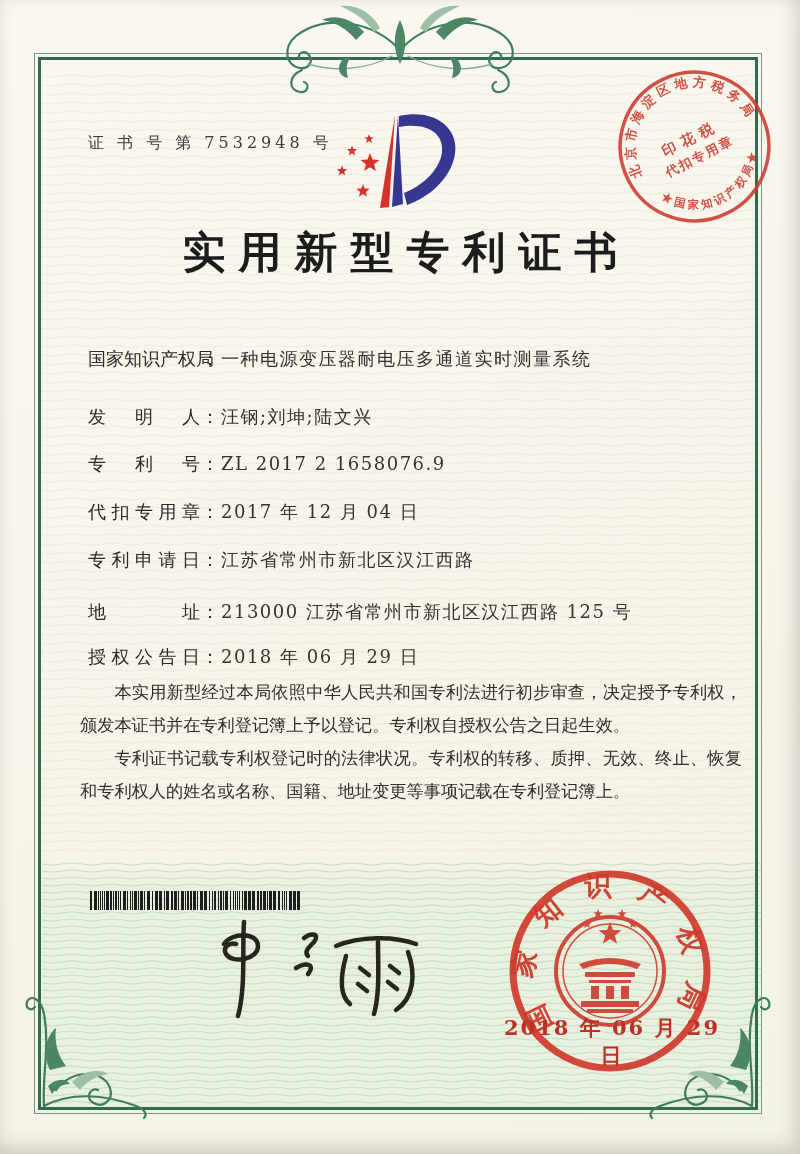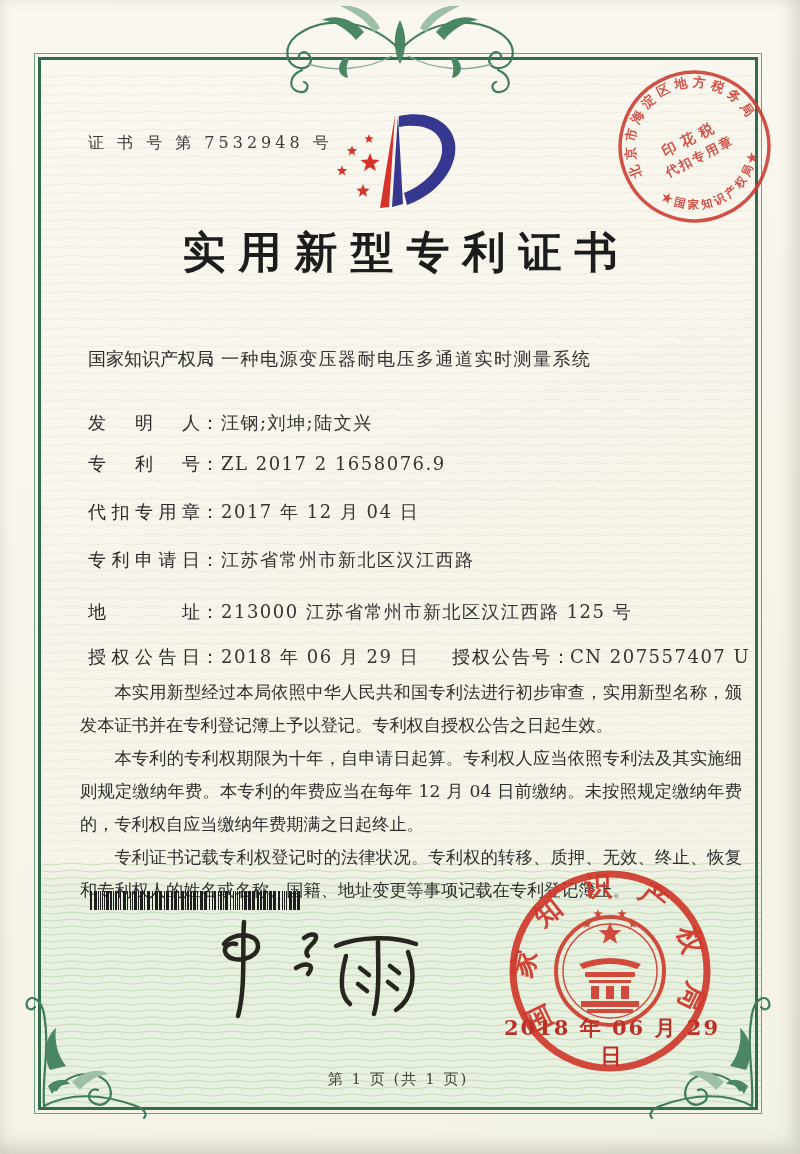--- a/index.html
+++ b/index.html
@@ -12,21 +12,21 @@
     background:linear-gradient(180deg,rgba(232,240,223,0) 0,rgba(232,240,223,.85) 30px,#e8f0df 64px,#e8f0df 100%);}
   .frame{position:absolute;left:38px;top:57px;width:714px;height:1047px;
     border:3px solid #336b4d;outline:1px solid #6f9c82;outline-offset:3px;}
   .certno{position:absolute;left:88px;top:106px;font-size:16px;letter-spacing:4px;color:#3c3c3c;margin-top:27px;}
   .logo{position:absolute;left:315px;top:108px;}
   .stamp{position:absolute;left:612px;top:64px;transform:rotate(-27deg);opacity:.88;}
   .title{position:absolute;left:0;top:224px;width:800px;margin:0;text-align:center;
     font-size:43px;font-weight:bold;letter-spacing:13px;padding-left:13px;box-sizing:border-box;color:#1c1c1c;}
   .fields{position:absolute;left:88px;top:340px;width:640px;font-size:18px;}
   .frow{position:absolute;left:0;white-space:nowrap;}
-  .r0{top:7px}.r1{top:71px}.r2{top:112px}.r3{top:160px}.r4{top:208px}.r5{top:260px}.r6{top:305px}
+  .r0{top:7px}.r1{top:65px}.r2{top:112px}.r3{top:160px}.r4{top:208px}.r5{top:260px}.r6{top:305px}
   .flabel{display:inline-block;width:112px;text-align:justify;text-align-last:justify;vertical-align:bottom;}
   .colon{margin:0 2px 0 1px;}
   .fvalue{letter-spacing:1.5px;color:#333;}
   .grantno{position:absolute;left:452px;top:645px;font-size:18px;white-space:nowrap;}
   .grantno .glabel{letter-spacing:2px;}
   .paras{position:absolute;left:80px;top:676px;width:662px;}
   .paras p{margin:0;font-size:17.2px;line-height:33px;text-indent:2em;text-align:justify;color:#2e2e2c;}
   .barcode{position:absolute;left:90px;top:891px;width:218px;height:19px;}
   .barcode i{position:absolute;top:0;bottom:0;background:#1d1d1d;}
   .officer{position:absolute;left:96px;top:946px;font-family:"DejaVu Sans","Liberation Sans",sans-serif;
@@ -239,25 +239,23 @@
   <div class="fields">
     <div class="frow r0"><span class="flabel">国家知识产权局</span><span class="colon">：</span><span class="fvalue">一种电源变压器耐电压多通道实时测量系统</span></div>
     <div class="frow r1"><span class="flabel">发明人</span><span class="colon">：</span><span class="fvalue">汪钢;刘坤;陆文兴</span></div>
     <div class="frow r2"><span class="flabel">专利号</span><span class="colon">：</span><span class="fvalue">ZL 2017 2 1658076.9</span></div>
     <div class="frow r3"><span class="flabel">代扣专用章</span><span class="colon">：</span><span class="fvalue">2017 年 12 月 04 日</span></div>
     <div class="frow r4"><span class="flabel">专利申请日</span><span class="colon">：</span><span class="fvalue">江苏省常州市新北区汉江西路</span></div>
     <div class="frow r5"><span class="flabel">地址</span><span class="colon">：</span><span class="fvalue">213000 江苏省常州市新北区汉江西路 125 号</span></div>
     <div class="frow r6"><span class="flabel">授权公告日</span><span class="colon">：</span><span class="fvalue">2018 年 06 月 29 日</span></div>
   </div>
 
-  <div class="grantno"><span class="glabel">授权公告号</span><span>：</span><span class="fvalue">CN 207557407 U</span></div>
 
   <div class="paras">
-    <p>本实用新型经过本局依照中华人民共和国专利法进行初步审查，实用新型名称，颁发本证书并在专利登记簿上予以登记。专利权自授权公告之日起生效。</p>
-    <p>本专利的专利权期限为十年，自申请日起算。专利权人应当依照专利法及其实施细则规定缴纳年费。本专利的年费应当在每年 12 月 04 日前缴纳。未按照规定缴纳年费的，专利权自应当缴纳年费期满之日起终止。</p>
+    <p>本实用新型经过本局依照中华人民共和国专利法进行初步审查，决定授予专利权，颁发本证书并在专利登记簿上予以登记。专利权自授权公告之日起生效。</p>
     <p>专利证书记载专利权登记时的法律状况。专利权的转移、质押、无效、终止、恢复和专利权人的姓名或名称、国籍、地址变更等事项记载在专利登记簿上。</p>
   </div>
 
   <div class="barcode" id="barcode">
       <i style="left:0px;width:2px"></i>
       <i style="left:4px;width:3px"></i>
       <i style="left:8px;width:1px"></i>
       <i style="left:10px;width:1px"></i>
       <i style="left:12px;width:1px"></i>
       <i style="left:14px;width:1px"></i>
@@ -358,14 +356,13 @@
       <rect x="86" y="120" width="8" height="13"></rect>
       <rect x="101" y="120" width="8" height="13"></rect>
       <rect x="116" y="120" width="8" height="13"></rect>
       <rect x="76" y="135" width="58" height="6"></rect>
       <rect x="82" y="143" width="46" height="4"></rect>
     </g>
   </svg>
 
   <div class="sealdate">2018 年 06 月 29 日</div>
 
-  <div class="footer">第 1 页 (共 1 页)</div>
 </div>
 
 </body></html>

